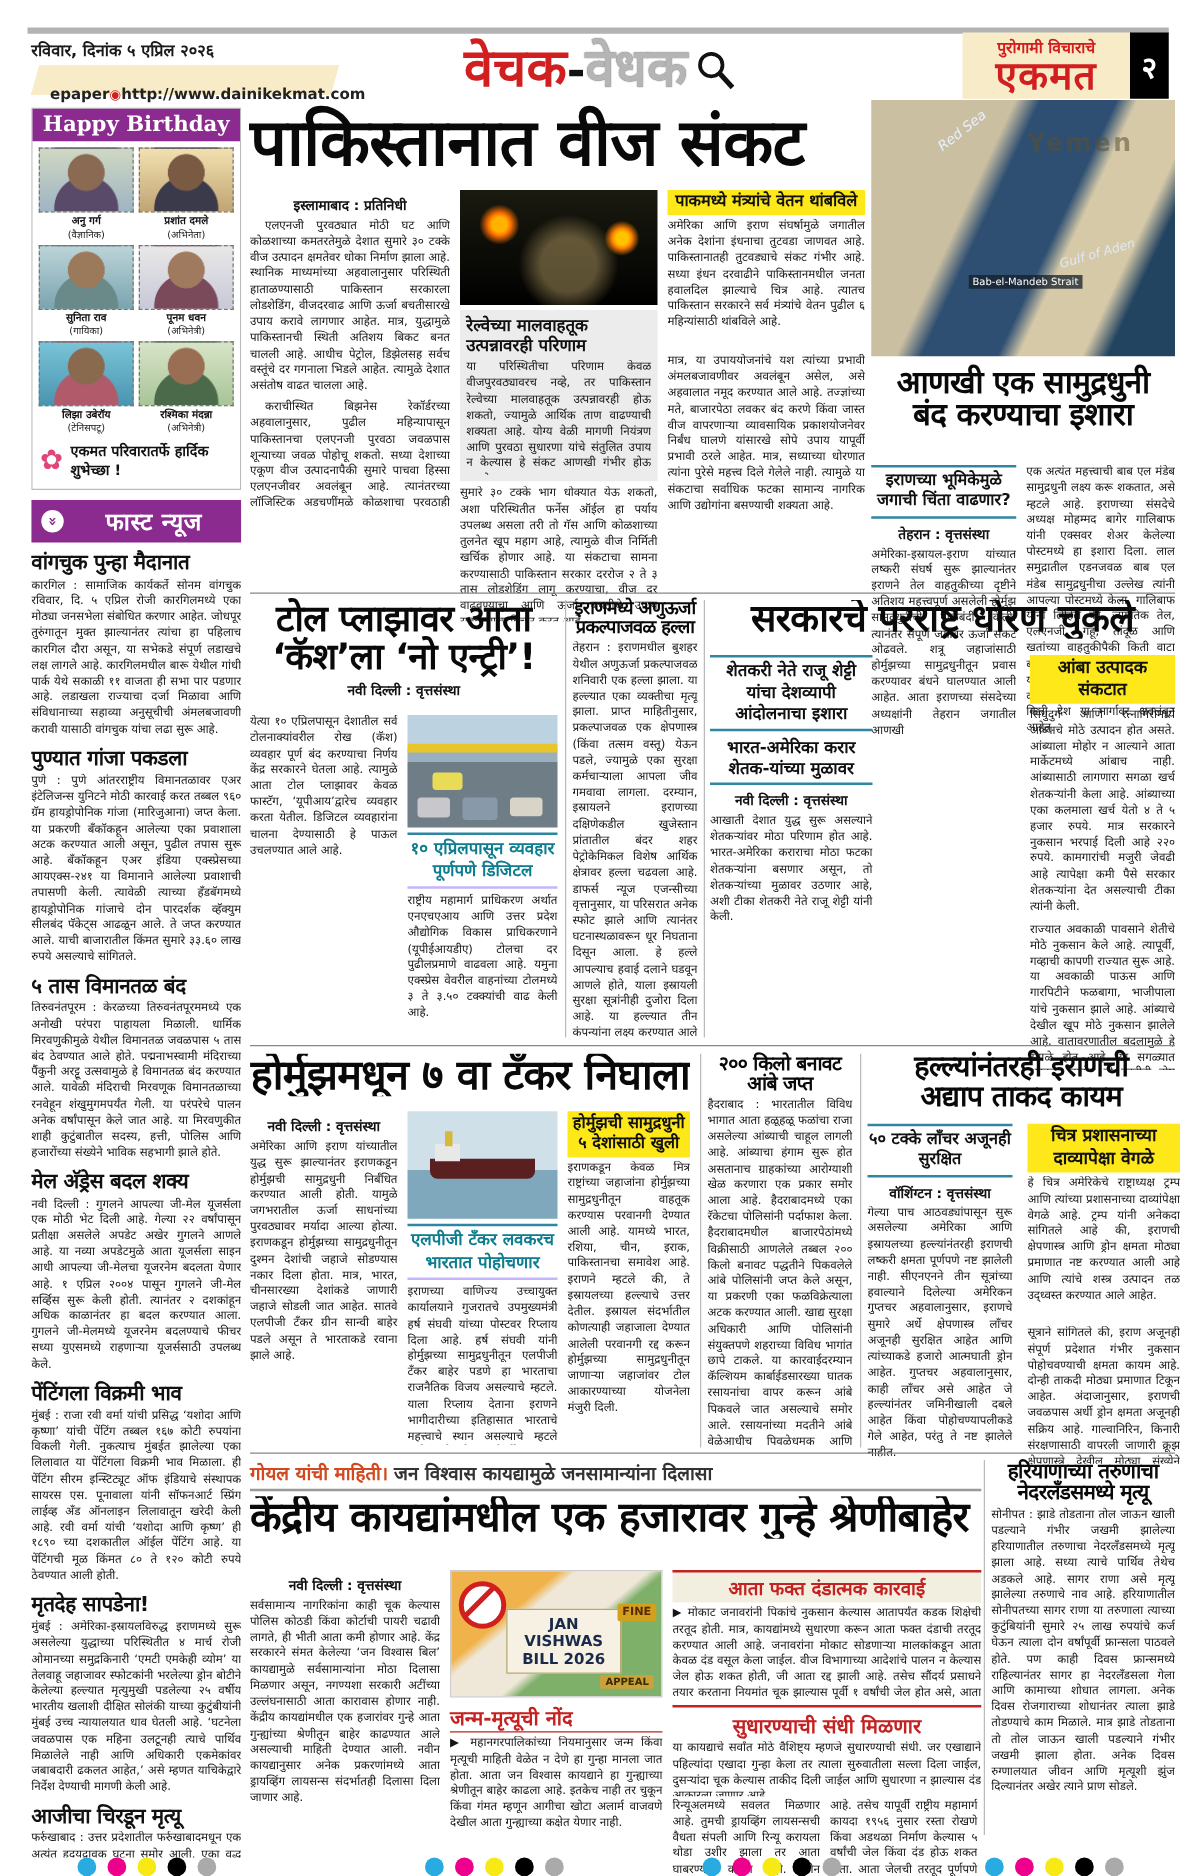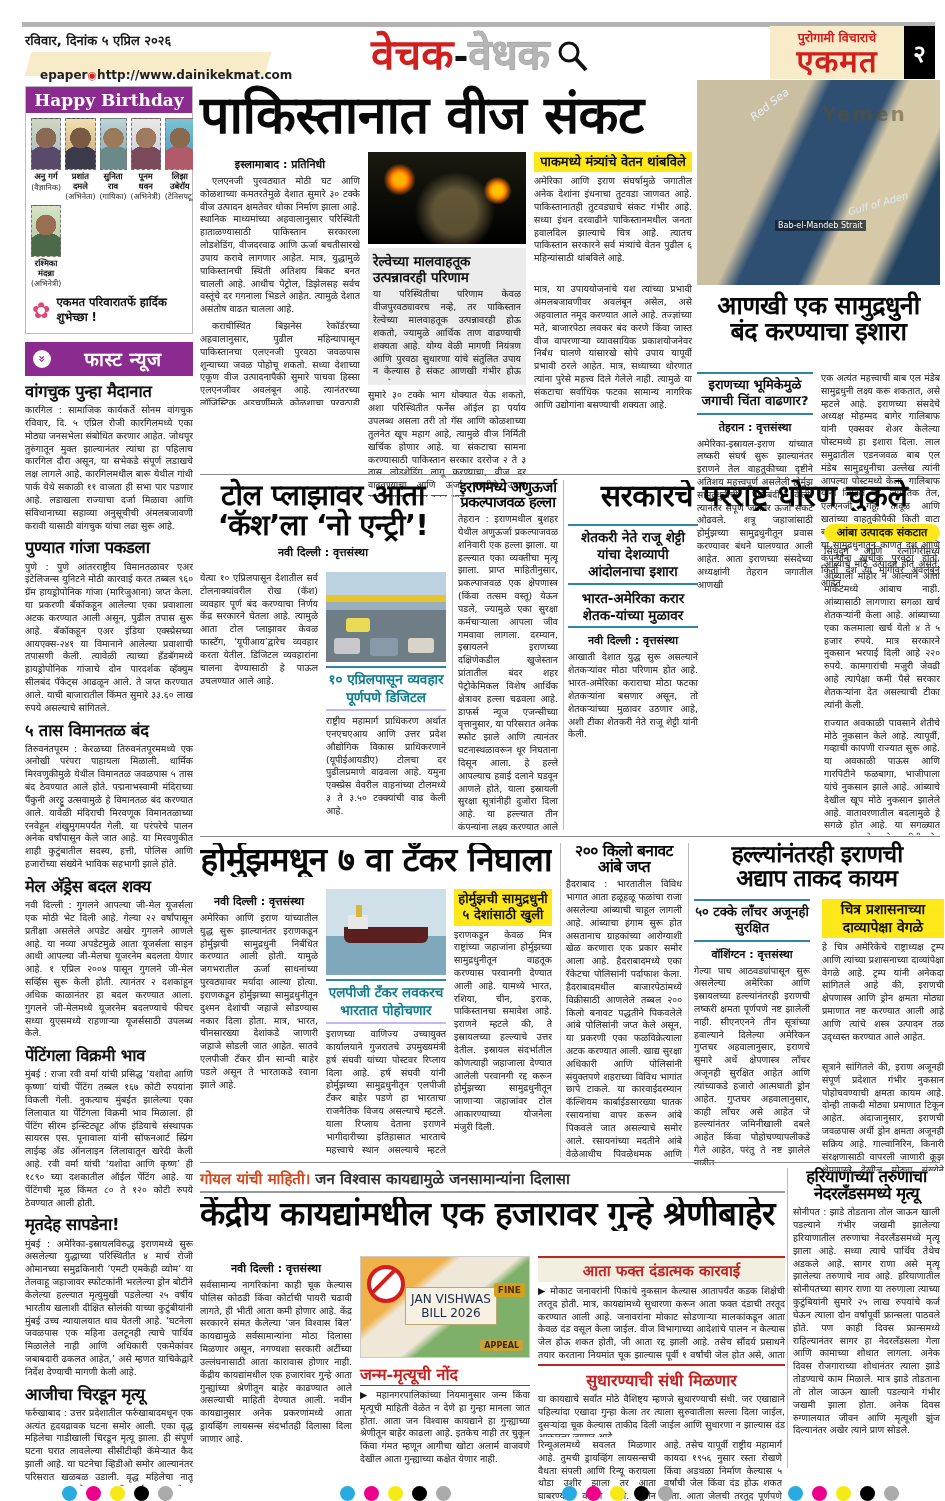--- a/index.html
+++ b/index.html
@@ -55,21 +55,21 @@
      <div style="font-size:31px;font-weight:800;color:#d11e1e;line-height:1;letter-spacing:1px;">एकमत</div>
   </div>
   <div class="abs" style="left:904px;top:26px;width:31px;height:53px;background:#000;color:#fff;display:flex;align-items:center;justify-content:center;">
      <span style="font-size:24px;font-weight:700;">२</span>
   </div>
 
   <div class="abs" style="left:25px;top:86px;width:168px;height:1400px;overflow:hidden;">
 
     <div style="border:1px solid #bbb;">
       <div class="purp" style="text-align:center;font-family:'DejaVu Serif',serif;font-weight:700;font-size:17px;padding:3px 0;">Happy Birthday</div>
-      <div style="display:grid;grid-template-columns:1fr 1fr 1fr 1fr 1fr;gap:4px;padding:5px;">
+      <div style="display:grid;grid-template-columns:1fr 1fr;gap:4px;padding:5px;">
         <div>
             <div class="ph-person"></div>
           <div class="bd-name">अनु गर्ग</div>
           <div class="bd-role">(वैज्ञानिक)</div>
           </div>
         <div>
             <div class="ph-person" style="background:radial-gradient(circle at 50% 38%,#7a5a42 0 30%,transparent 31%),radial-gradient(circle at 50% 95%,#3a3a4a 0 42%,transparent 43%),linear-gradient(#f2e0b0,#c0a474);"></div>
           <div class="bd-name">प्रशांत दमले</div>
           <div class="bd-role">(अभिनेता)</div>
           </div>
@@ -220,21 +220,21 @@
 
   <div class="abs" style="left:568px;top:480px;width:372px;height:350px;">
     <div class="hl" style="font-size:30px;text-align:center;white-space:nowrap;overflow:hidden;">सरकारचे परराष्ट्र धोरण चुकले</div>
     <div class="abs" style="left:0;top:44px;width:130px;">
       <div class="teal-sub" style="font-size:13.5px;">शेतकरी नेते राजू शेट्टी यांचा देशव्यापी आंदोलनाचा इशारा</div>
       <div class="teal-sub" style="font-size:13.5px;border-top:none;margin-top:2px;">भारत-अमेरिका करार शेतक-यांच्या मुळावर</div>
       <div class="date">नवी दिल्ली : वृत्तसंस्था</div>
       <div class="body" style="height:160px;">आखाती देशात युद्ध सुरू असल्याने शेतकऱ्यांवर मोठा परिणाम होत आहे. भारत-अमेरिका कराराचा मोठा फटका शेतकऱ्यांना बसणार असून, तो शेतकऱ्यांच्या मुळावर उठणार आहे, अशी टीका शेतकरी नेते राजू शेट्टी यांनी केली.</div>
     </div>
     <div class="abs" style="left:256px;top:44px;width:116px;">
-      <div class="ybox-title" style="font-size:11px;border-radius:12px;">आंबा उत्पादक संकटात</div>
+      <div class="ybox-title" style="font-size:14px;">आंबा उत्पादक संकटात</div>
       <div class="body" style="height:172px;margin-top:3px;">सिंधुदुर्ग आणि रत्नागिरीमध्ये आंब्याचे मोठे उत्पादन होत असते. आंब्याला मोहोर न आल्याने आता मार्केटमध्ये आंबाच नाही. आंब्यासाठी लागणारा सगळा खर्च शेतकऱ्यांनी केला आहे. आंब्याच्या एका कलमाला खर्च येतो ४ ते ५ हजार रुपये. मात्र सरकारने नुकसान भरपाई दिली आहे २२० रुपये. कामगारांची मजुरी जेवढी आहे त्यापेक्षा कमी पैसे सरकार शेतकऱ्यांना देत असल्याची टीका त्यांनी केली.</div>
       <div class="body" style="height:118px;">राज्यात अवकाळी पावसाने शेतीचे मोठे नुकसान केले आहे. त्यापूर्वी, गव्हाची कापणी राज्यात सुरू आहे. या अवकाळी पाऊस आणि गारपिटीने फळबागा, भाजीपाला यांचे नुकसान झाले आहे. आंब्याचे देखील खूप मोठे नुकसान झालेले आहे. वातावरणातील बदलामुळे हे सगळे होत आहे. या सगळ्यात भरडला जातोय तो काहीही दोष नसलेला शेतकरी, असेही राजू शेट्टी म्हणाले.</div>
     </div>
   </div>
 
   <div class="hrule" style="left:200px;top:836px;width:740px;"></div>
 
   <div class="abs" style="left:200px;top:843px;width:352px;height:315px;">
     <div class="hl" style="font-size:33px;white-space:nowrap;overflow:hidden;text-align:right;">होर्मुझमधून ७ वा टँकर निघाला</div>
     <div class="abs" style="left:0;top:46px;width:118px;">
@@ -295,21 +295,21 @@
     <div class="hl" style="font-size:33px;margin-top:4px;white-space:nowrap;overflow:hidden;">केंद्रीय कायद्यांमधील एक हजारावर गुन्हे श्रेणीबाहेर</div>
     <div class="abs" style="left:0;top:88px;width:152px;">
       <div class="date">नवी दिल्ली : वृत्तसंस्था</div>
       <div class="body" style="height:210px;">सर्वसामान्य नागरिकांना काही चूक केल्यास पोलिस कोठडी किंवा कोर्टाची पायरी चढावी लागते, ही भीती आता कमी होणार आहे. केंद्र सरकारने संमत केलेल्या ‘जन विश्वास बिल’ कायद्यामुळे सर्वसामान्यांना मोठा दिलासा मिळणार असून, नगण्यशा सरकारी अटींच्या उल्लंघनासाठी आता कारावास होणार नाही. केंद्रीय कायद्यांमधील एक हजारांवर गुन्हे आता गुन्ह्यांच्या श्रेणीतून बाहेर काढण्यात आले असल्याची माहिती देण्यात आली. नवीन कायद्यानुसार अनेक प्रकरणांमध्ये आता ड्रायव्हिंग लायसन्स संदर्भातही दिलासा दिला जाणार आहे.</div>
     </div>
     <div class="abs" style="left:160px;top:88px;width:170px;">
       <div style="position:relative;height:100px;background:linear-gradient(140deg,#f0b24a 0 30%,#efe7d8 35% 55%,#7fb069 60%);overflow:hidden;border:1px solid #ccc;">
         <div style="position:absolute;left:6px;top:8px;width:30px;height:30px;border:4px solid #d11e1e;border-radius:50%;background:#fff;">
           <div style="position:absolute;left:-3px;top:10px;width:32px;height:4px;background:#d11e1e;transform:rotate(-45deg);"></div>
         </div>
-        <div style="position:absolute;left:44px;top:30px;width:86px;text-align:center;font-weight:400;font-size:12px;color:#1a2a4a;background:#f6f1e2;padding:4px 2px;border:1px solid #b8a870;">JAN VISHWAS BILL 2026</div>
+        <div style="position:absolute;left:44px;top:30px;width:86px;text-align:center;font-weight:700;font-size:12px;color:#1a2a4a;background:#f6f1e2;padding:4px 2px;border:1px solid #b8a870;">JAN VISHWAS BILL 2026</div>
         <div style="position:absolute;right:4px;top:26px;background:#d1a11e;color:#5a2a00;font-weight:800;font-size:9px;padding:2px 4px;border-radius:2px;">FINE</div>
         <div style="position:absolute;right:6px;bottom:6px;background:#caa23a;color:#3a2a00;font-weight:800;font-size:8px;padding:1px 4px;border-radius:2px;">APPEAL</div>
       </div>
       <div style="color:#c42222;font-weight:800;font-size:16px;margin:5px 0 3px 0;border-bottom:1px solid #c42222;">जन्म-मृत्यूची नोंद</div>
       <div class="body" style="height:118px;">▶ महानगरपालिकांच्या नियमानुसार जन्म किंवा मृत्यूची माहिती वेळेत न देणे हा गुन्हा मानला जात होता. आता जन विश्वास कायद्याने हा गुन्ह्याच्या श्रेणीतून बाहेर काढला आहे. इतकेच नाही तर चुकून किंवा गंमत म्हणून आगीचा खोटा अलार्म वाजवणे देखील आता गुन्ह्याच्या कक्षेत येणार नाही.</div>
     </div>
     <div class="abs" style="left:338px;top:88px;width:247px;">
       <div style="background:#f3efe0;color:#c42222;font-weight:800;font-size:15px;text-align:center;padding:2px 0;border-top:2px solid #c42222;">आता फक्त दंडात्मक कारवाई</div>
       <div class="body" style="height:76px;margin-top:3px;">▶ मोकाट जनावरांनी पिकांचे नुकसान केल्यास आतापर्यंत कडक शिक्षेची तरतूद होती. मात्र, कायद्यांमध्ये सुधारणा करून आता फक्त दंडाची तरतूद करण्यात आली आहे. जनावरांना मोकाट सोडणाऱ्या मालकांकडून आता केवळ दंड वसूल केला जाईल. वीज विभागाच्या आदेशांचे पालन न केल्यास जेल होऊ शकत होती, जी आता रद्द झाली आहे. तसेच सौंदर्य प्रसाधने तयार करताना नियमांत चूक झाल्यास पूर्वी १ वर्षांची जेल होत असे, आता तिथेही फक्त दंडाची शिक्षा असणार आहे.</div>
       <div style="height:2px;background:#c42222;margin:3px 0;"></div>

